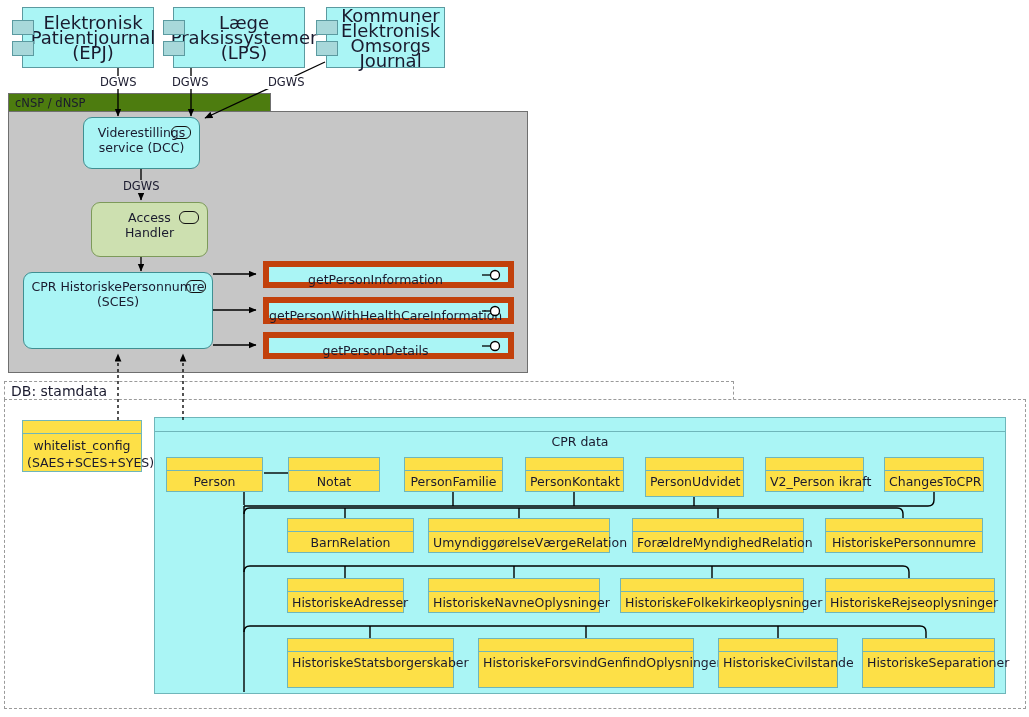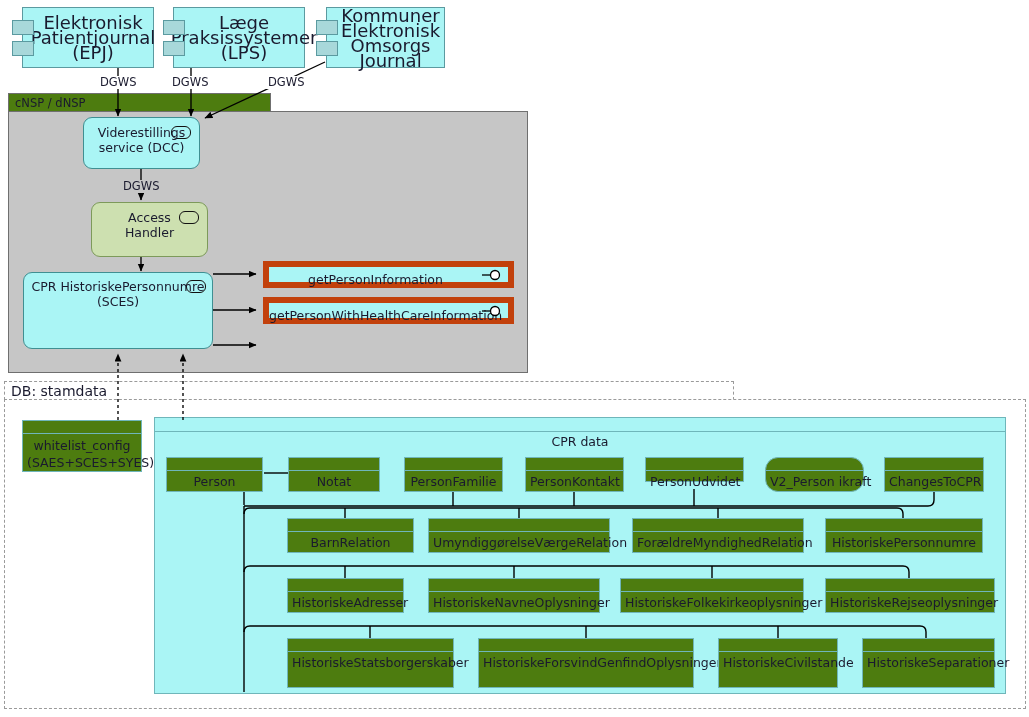--- a/index.html
+++ b/index.html
@@ -135,21 +135,21 @@
     border:1px dashed #9a9a9a;
     box-sizing:border-box;
     background:#ffffff;
     z-index:1;
   }
 
   
   .entity{
     position:absolute;
     box-sizing:border-box;
-    background:#4d7c0f;
+    background:#fde047;
     border:1px solid #6fb6ba;
     z-index:8;
   }
   .entity .ehead{
     height:13px;
     border-bottom:1px solid #6fb6ba;
     box-sizing:border-box;
   }
   .entity .ename{
     display:block;
@@ -335,20 +335,27 @@
   </div>
 
   <div class="iface" style="left:263px;top:297px;width:251px;height:27px;">
     <span>getPersonWithHealthCareInformation</span>
     <svg class="lolli" viewBox="0 0 22 12">
       <line x1="0" y1="6" x2="8.5" y2="6" stroke="#000" stroke-width="1.3"></line>
       <circle cx="13" cy="6" r="4.5" fill="#fff" stroke="#000" stroke-width="1.3"></circle>
     </svg>
   </div>
 
+  <div class="iface" style="left:263px;top:332px;width:251px;height:27px;">
+    <span>getPersonDetails</span>
+    <svg class="lolli" viewBox="0 0 22 12">
+      <line x1="0" y1="6" x2="8.5" y2="6" stroke="#000" stroke-width="1.3"></line>
+      <circle cx="13" cy="6" r="4.5" fill="#fff" stroke="#000" stroke-width="1.3"></circle>
+    </svg>
+  </div>
 
   <div class="dbpkg-tab" style="left:4px;top:381px;width:730px;height:19px;">
     <span>DB: stamdata</span>
   </div>
   <div class="dbpkg-body" style="left:4px;top:399px;width:1022px;height:310px;"></div>
 
   <div class="entity" style="left:22px;top:420px;width:120px;height:52px;">
     <div class="ehead"></div>
     <span class="ename" style="line-height:17px;padding-top:3px;">
       <span>whitelist_config</span><br>
@@ -370,25 +377,25 @@
     <span class="ename">Notat</span>
   </div>
   <div class="entity" style="left:404px;top:457px;width:99px;height:35px;">
     <div class="ehead"></div>
     <span class="ename">PersonFamilie</span>
   </div>
   <div class="entity" style="left:525px;top:457px;width:99px;height:35px;">
     <div class="ehead"></div>
     <span class="ename">PersonKontakt</span>
   </div>
-  <div class="entity" style="left:645px;top:457px;width:99px;height:25px;">
+  <div class="entity" style="left:645px;top:457px;width:99px;height:40px;">
     <div class="ehead"></div>
     <span class="ename">PersonUdvidet</span>
   </div>
-  <div class="entity" style="left:765px;top:457px;width:99px;height:35px;border-radius:13px;">
+  <div class="entity" style="left:765px;top:457px;width:99px;height:35px;">
     <div class="ehead"></div>
     <span class="ename">V2_Person ikraft</span>
   </div>
   <div class="entity" style="left:884px;top:457px;width:100px;height:35px;">
     <div class="ehead"></div>
     <span class="ename">ChangesToCPR</span>
   </div>
 
   <div class="entity" style="left:287px;top:518px;width:127px;height:35px;">
     <div class="ehead"></div>

